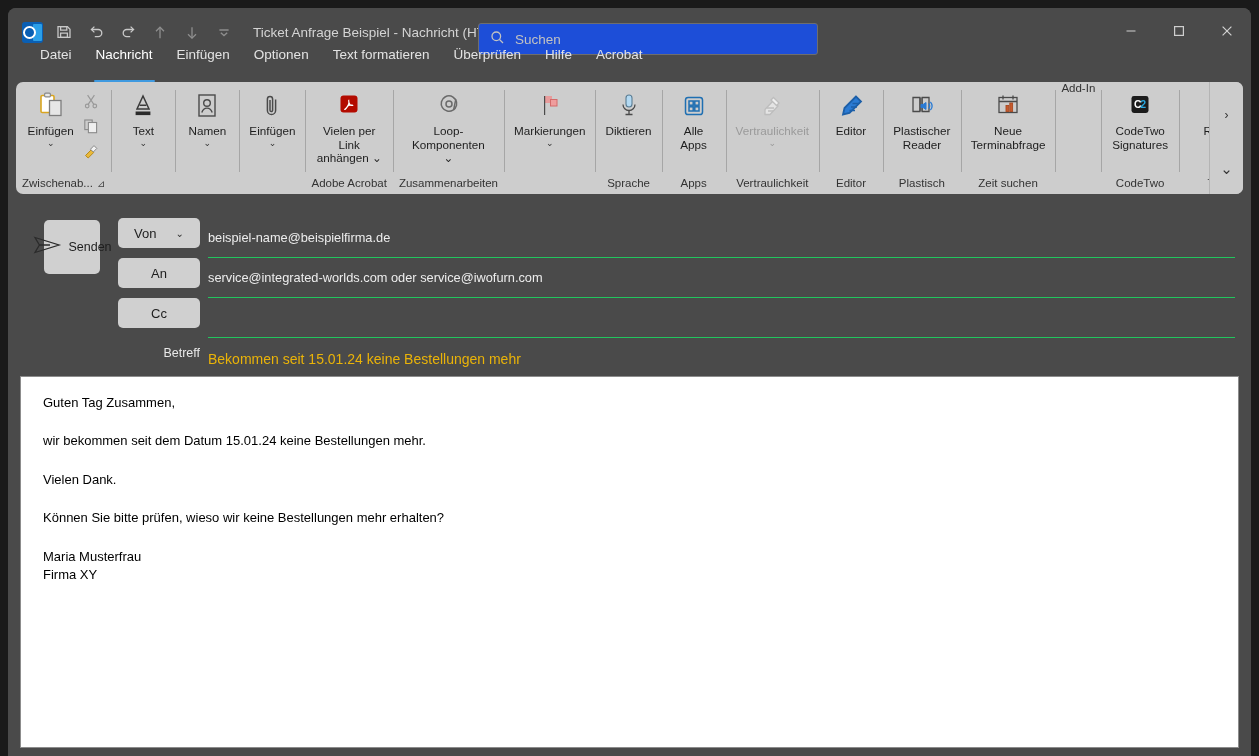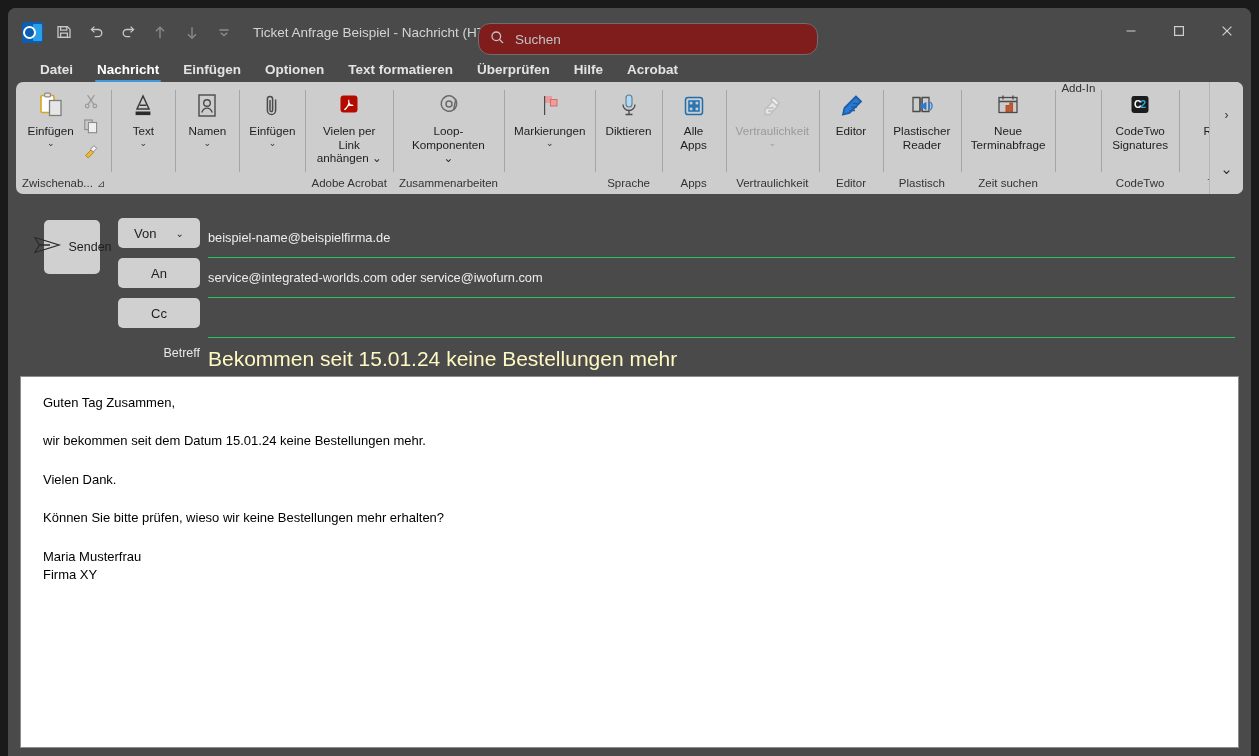--- a/index.html
+++ b/index.html
@@ -88,23 +88,23 @@
     font-size: 13.5px;
     white-space: nowrap;
   }
 
   .searchbar {
     position: absolute;
     left: 470px;
     top: 15px;
     width: 340px;
     height: 32px;
-    background: #7f1d1d;
+    background: #1d4ed8;
     border: 1px solid #6e6e6e;
-    border-radius: 12px;
+    border-radius: 3px;
     display: flex;
     align-items: center;
     box-sizing: border-box;
   }
   .search-icon { margin-left: 11px; margin-right: 10px; }
   .search-ph { color: #c2c2c2; font-size: 13.5px; }
 
   .wincontrols {
     position: absolute;
     right: 0;
@@ -126,24 +126,23 @@
     height: 26px;
     background: #4a4a4a;
     display: flex;
     align-items: flex-end;
     padding-left: 20px;
     gap: 0;
   }
   .menu-tab {
     font-size: 13.5px;
     color: #e3e3e3;
-    padding: 0 12px 5px 12px;
+    padding: 0 12px 20px 12px;
     position: relative;
     white-space: nowrap;
-    font-weight: bold;
   }
   .menu-tab.active { color: #ffffff; margin-top: 23px; }
   .menu-tab.active::after {
     content: "";
     position: absolute;
     left: 10px; right: 10px; bottom: 0;
     height: 2px;
     background: #3f9ae0;
     border-radius: 1px;
   }
@@ -313,21 +312,21 @@
   .value-col { position: absolute; left: 200px; right: 16px; top: 14px; }
   .vrow {
     height: 40px;
     border-bottom: 1px solid #22c55e;
     display: flex;
     align-items: center;
     box-sizing: border-box;
   }
   .vrow .vtxt { font-size: 12.8px; color: #ededed; }
   .vrow.subject { border-bottom: none; height: 42px; }
-  .vrow.subject .vtxt { font-size: 21px; color: #fef9c3; }
+  .vrow.subject .vtxt { font-size: 14px; color: #eab308; }
 
   
   .bodyarea {
     position: absolute;
     left: 12px;
     right: 12px;
     top: 172px;
     bottom: 8px;
     background: #ffffff;
     border: 1px solid #8c8c8c;

